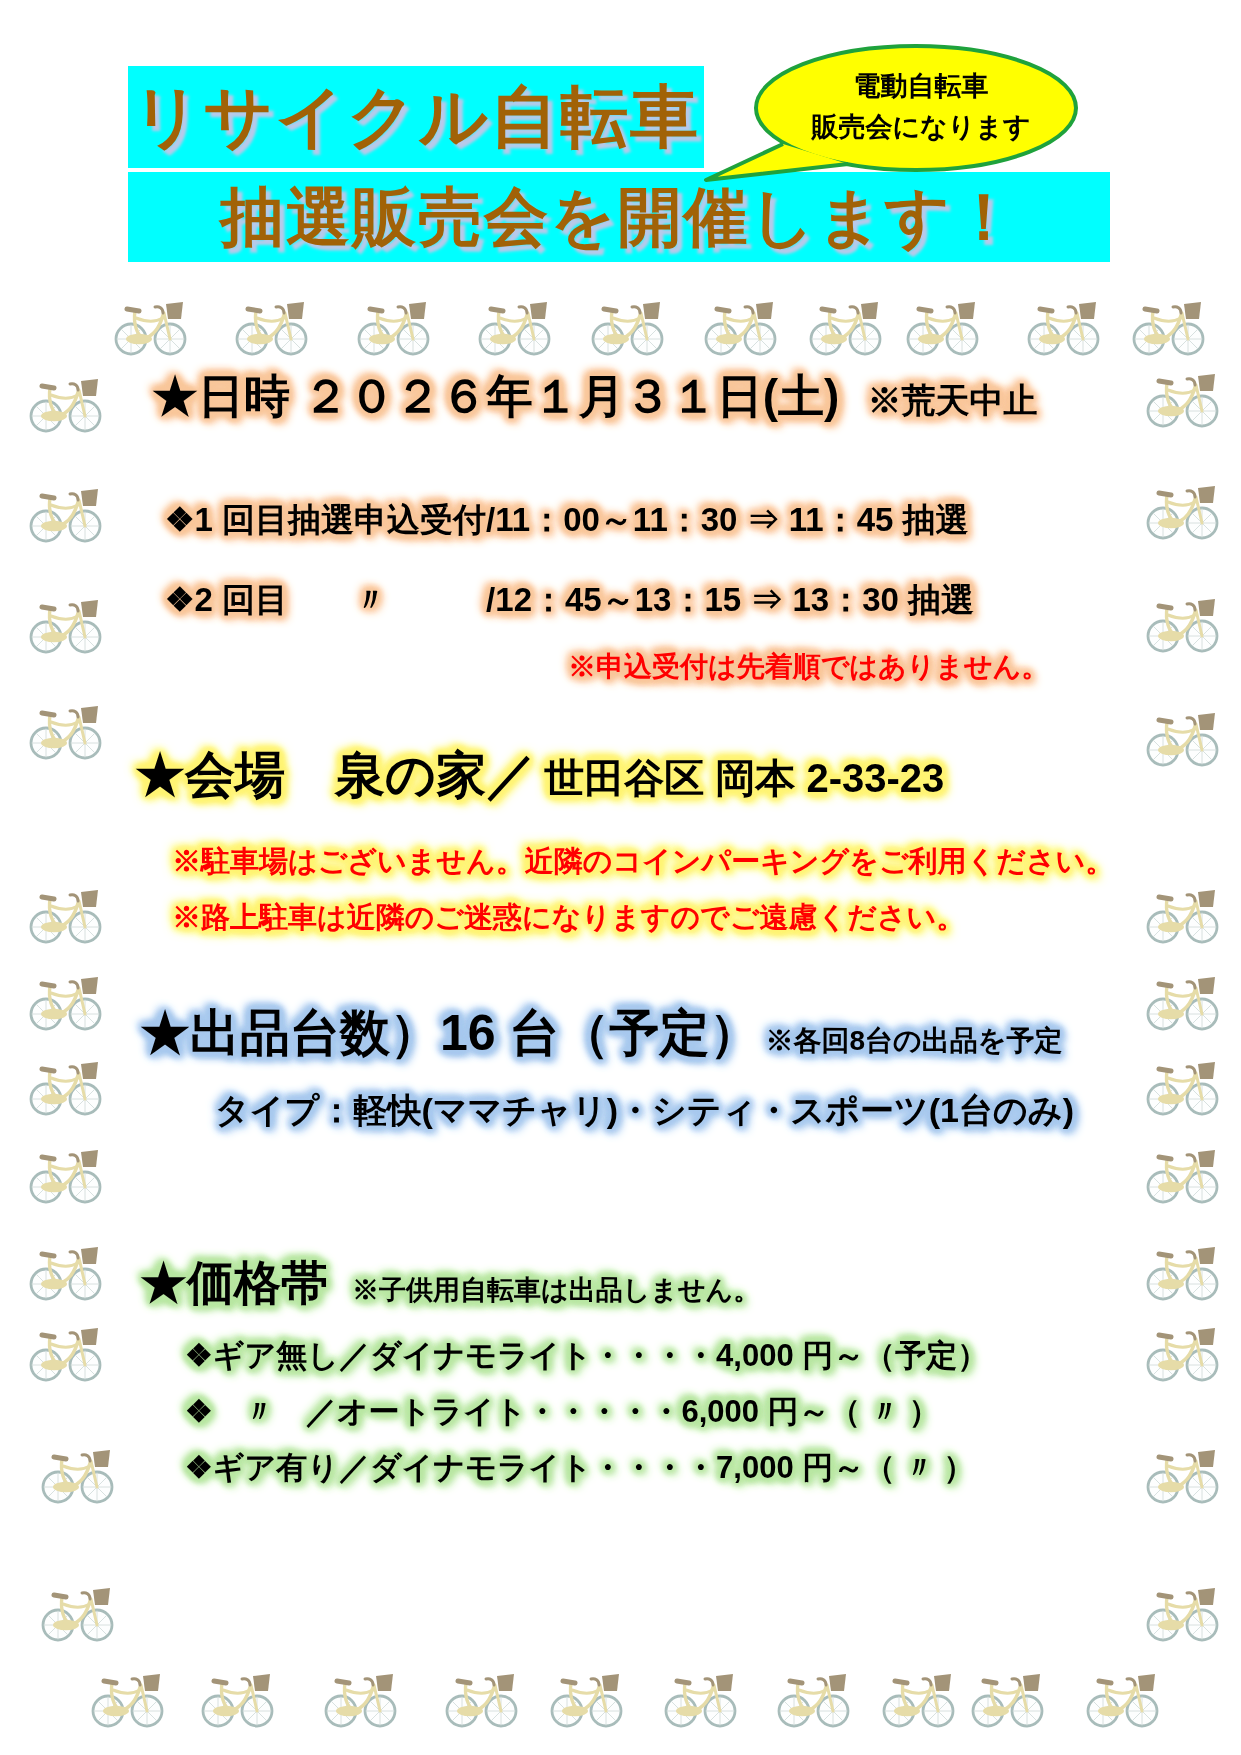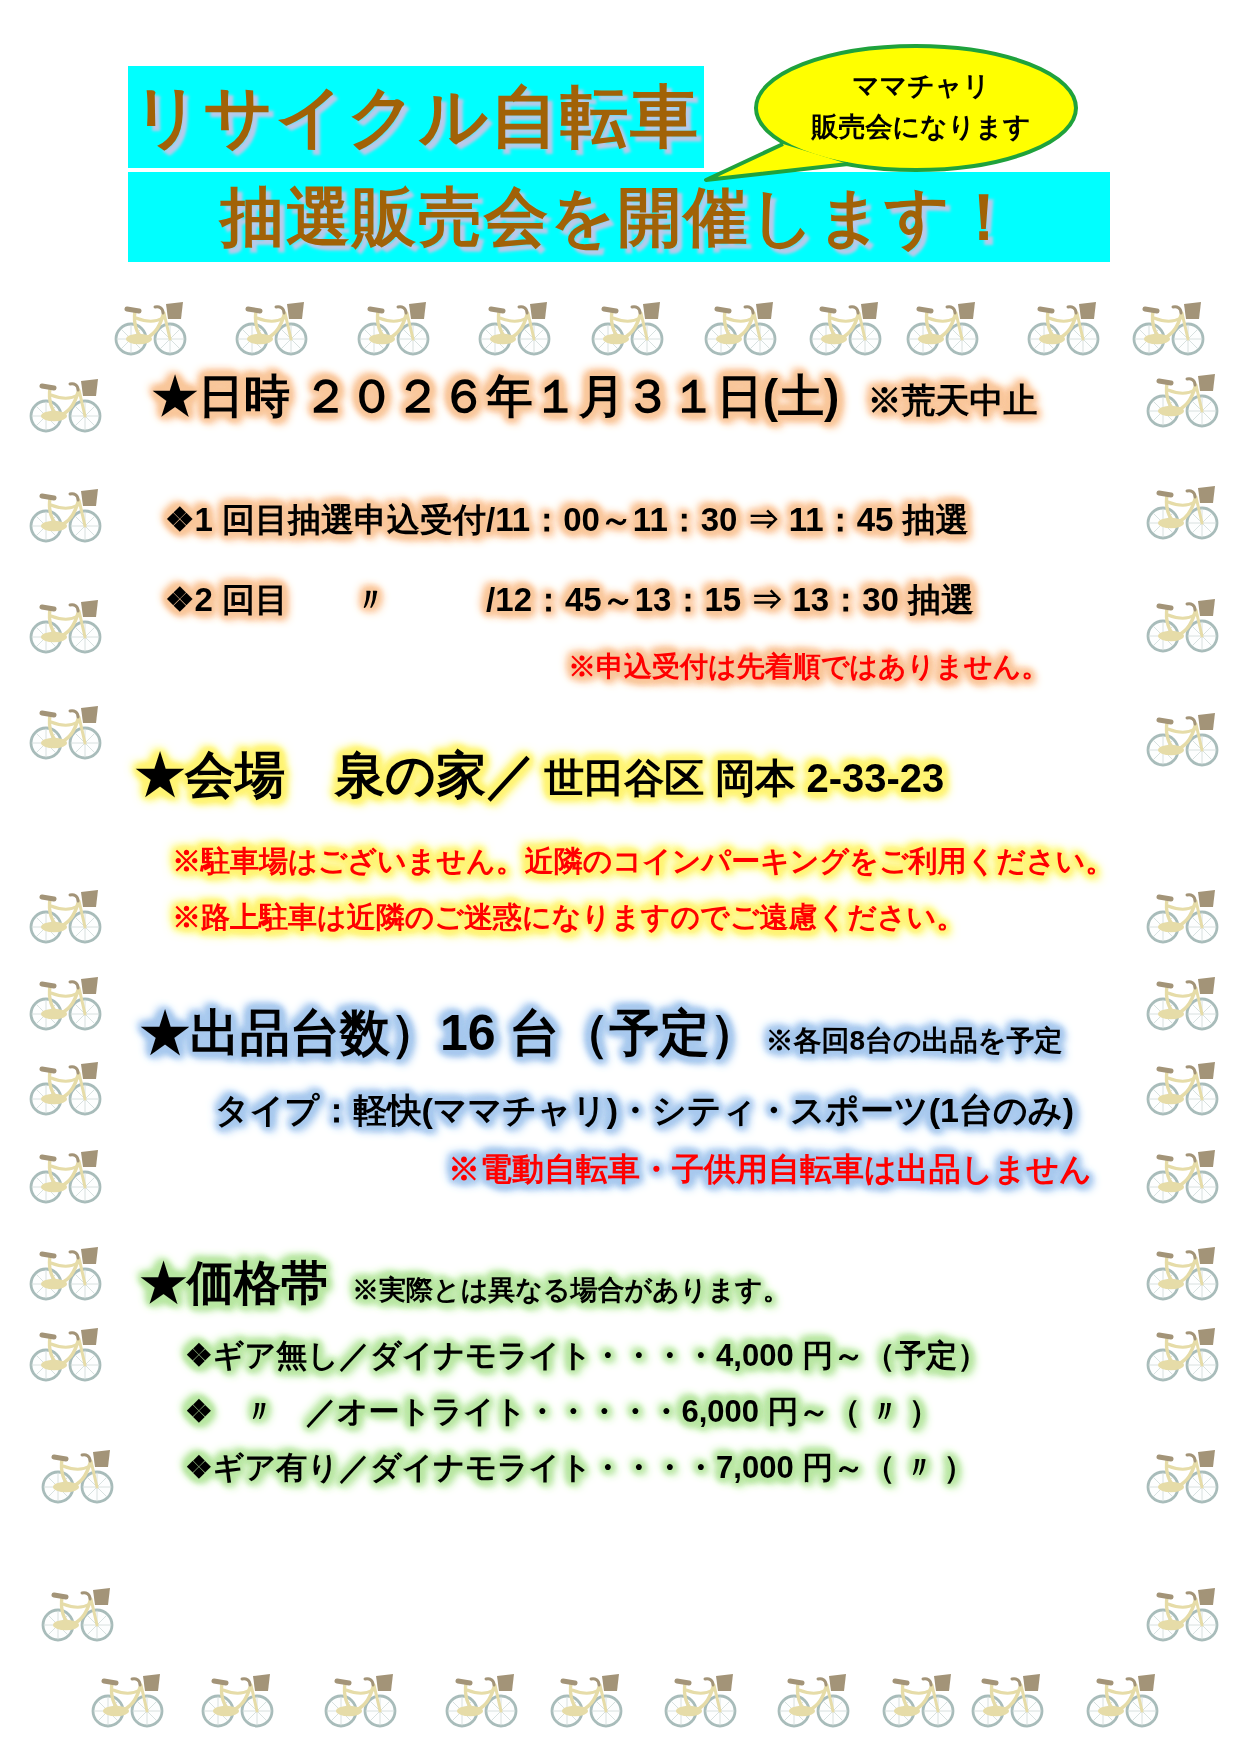--- a/index.html
+++ b/index.html
@@ -206,21 +206,21 @@
   </div>
   <div class="titlebox" style="left:128px;top:172px;width:982px;height:90px">
     <div class="title-text" style="font-size:64px">抽選販売会を開催します！</div>
   </div>
 
   <svg class="bubble-svg" viewBox="0 0 400 170">
     <ellipse cx="228" cy="80" rx="160" ry="62" style="fill:var(--bubble-fill);stroke:var(--bubble-border);stroke-width:4"></ellipse>
     <path d="M95,116 L18,152 L160,136" style="fill:var(--bubble-fill);stroke:var(--bubble-border);stroke-width:4;stroke-linejoin:round"></path>
   </svg>
   <div class="bubble-text">
-    <div>ママチャリ</div>
+    <div>電動自転車</div>
     <div>販売会になります</div>
   </div>
 
   <div class="line glow go" style="left:152px;top:366px;gap:28px">
     <span style="font-size:46px">★日時 ２０２６年１月３１日(土)</span>
     <span style="font-size:34px">※荒天中止</span>
   </div>
   <div class="line glow go" style="left:165px;top:498px;font-size:33px">❖1 回目抽選申込受付/11：00～11：30 ⇒ 11：45 抽選</div>
   <div class="line glow go" style="left:165px;top:578px;font-size:33px">❖2 回目　　〃　　　/12：45～13：15 ⇒ 13：30 抽選</div>
   <div class="line glow go red" style="left:568px;top:648px;font-size:28px">※申込受付は先着順ではありません。</div>
@@ -230,23 +230,22 @@
     <span style="font-size:40px">世田谷区 岡本 2-33-23</span>
   </div>
   <div class="line glow gy red" style="left:172px;top:898px;font-size:29px">※路上駐車は近隣のご迷惑になりますのでご遠慮ください。</div>
   <div class="line glow gy red" style="left:172px;top:842px;font-size:29px">※駐車場はございません。近隣のコインパーキングをご利用ください。</div>
 
   <div class="line glow gb" style="left:140px;top:1000px;gap:6px">
     <span style="font-size:50px">★出品台数）16 台（予定）</span>
     <span style="font-size:28px">※各回8台の出品を予定</span>
   </div>
   <div class="line glow gb" style="left:215px;top:1088px;font-size:34px">タイプ：軽快(ママチャリ)・シティ・スポーツ(1台のみ)</div>
-  <div class="line glow gb red" style="left:448px;top:1148px;font-size:32px">※電動自転車・子供用自転車は出品しません</div>
 
   <div class="line glow gg" style="left:140px;top:1252px;gap:24px">
     <span style="font-size:47px">★価格帯</span>
-    <span style="font-size:27px">※実際とは異なる場合があります。</span>
+    <span style="font-size:27px">※子供用自転車は出品しません。</span>
   </div>
   <div class="line glow gg" style="left:185px;top:1335px;font-size:31px">❖ギア無し／ダイナモライト・・・・4,000 円～（予定）</div>
   <div class="line glow gg" style="left:185px;top:1391px;font-size:31px">❖　〃　／オートライト・・・・・6,000 円～（ 〃 ）</div>
   <div class="line glow gg" style="left:185px;top:1447px;font-size:31px">❖ギア有り／ダイナモライト・・・・7,000 円～（ 〃 ）</div>
 
 </div>
 
 </body></html>

